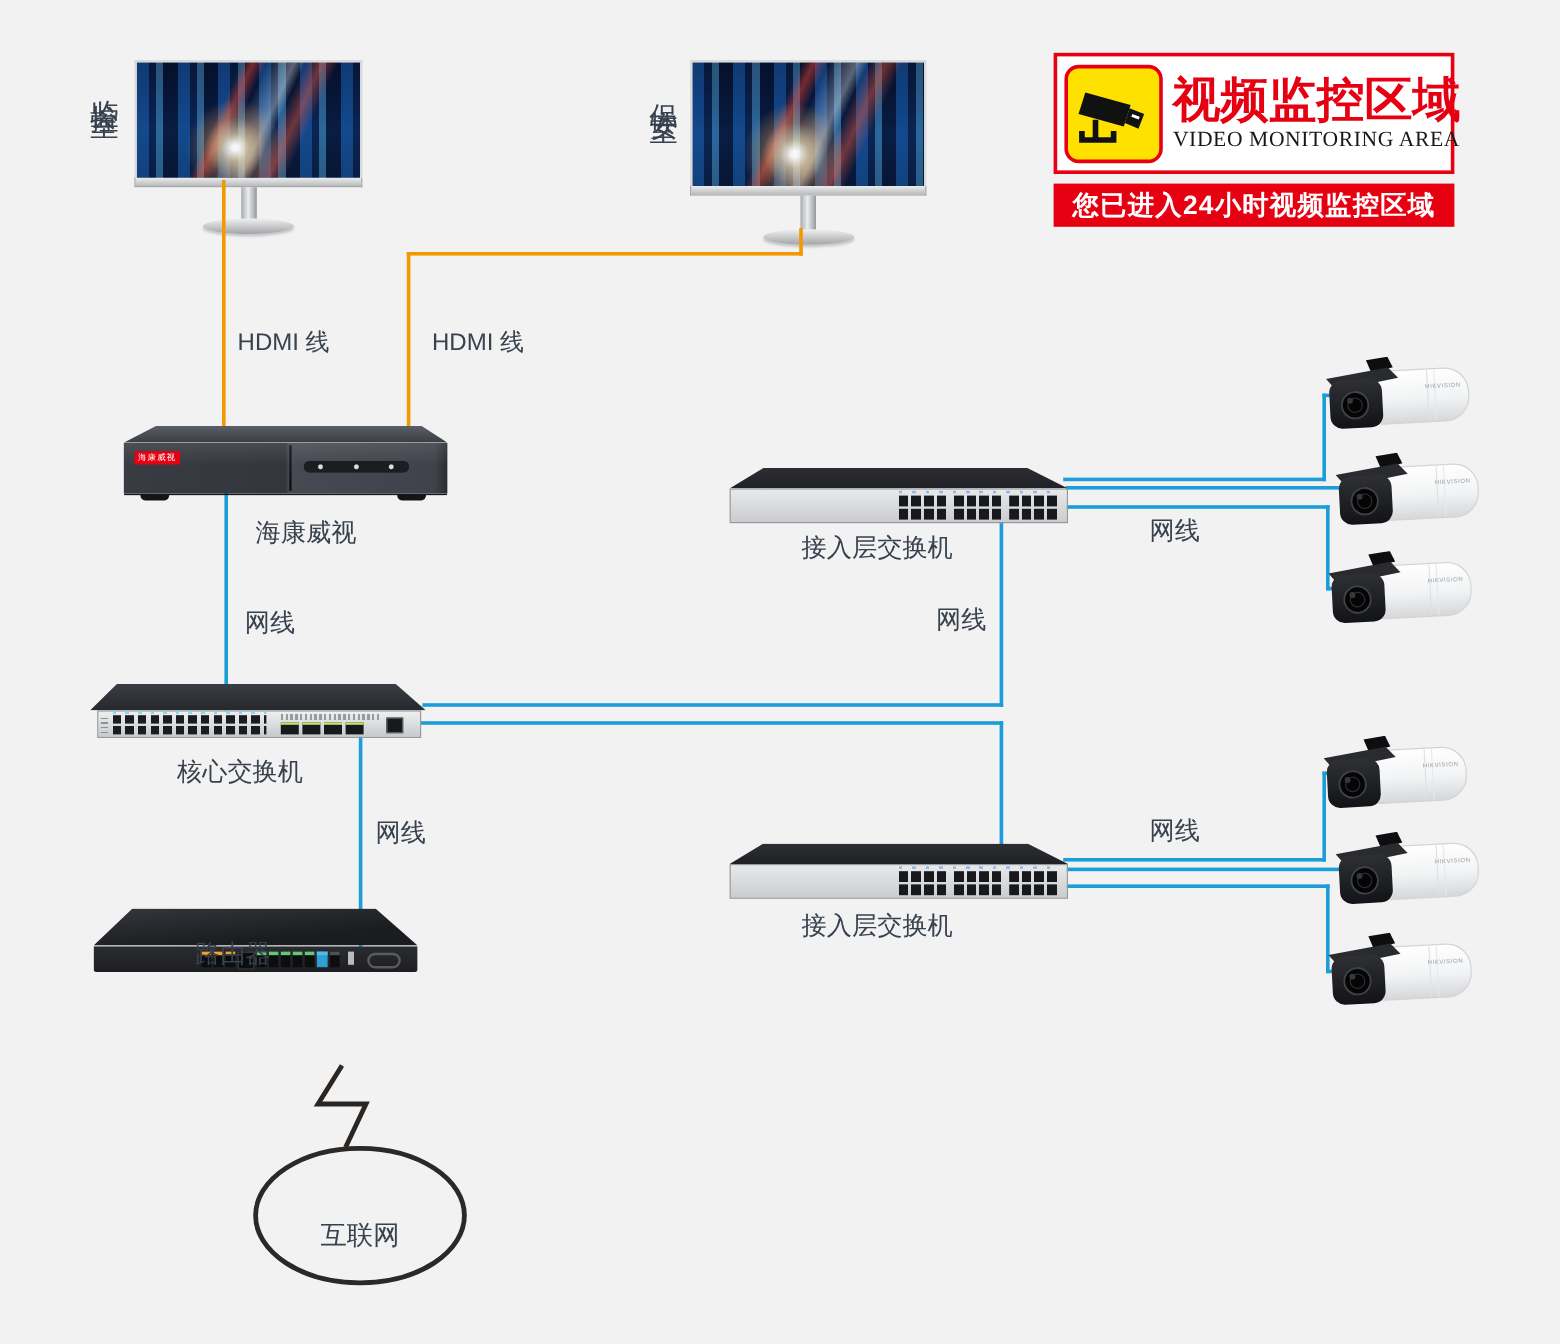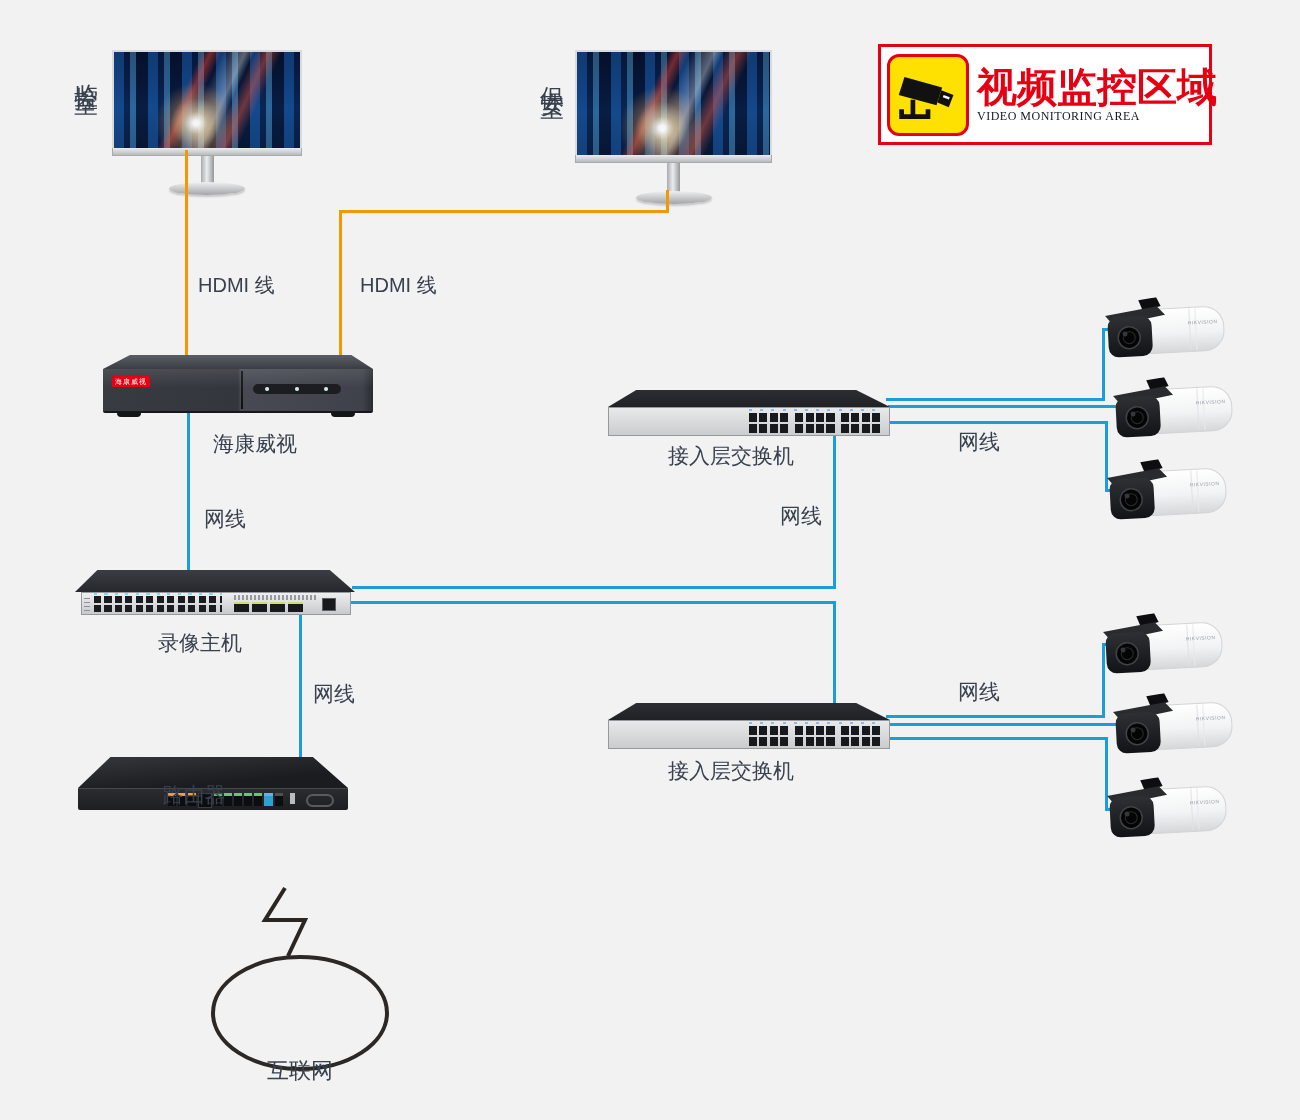--- a/index.html
+++ b/index.html
@@ -83,26 +83,26 @@
   .rt-oval{width:24px;height:9px;border:2px solid #595b5f;border-radius:7px;margin-left:9px;margin-top:1px;}
 
   
   .camera{position:absolute;width:124px;height:68px;transform:rotate(-3deg);transform-origin:left center;}
   .cam-brand{position:absolute;right:10px;top:24px;font-size:5px;color:#9aa0a8;letter-spacing:.5px;}
 
   
   .sign{position:absolute;left:878px;top:44px;width:334px;}
   .sign-main{box-sizing:border-box;height:101px;background:#fff;border:3px solid var(--sign-red);display:flex;align-items:center;padding:0 6px 0 6px;gap:8px;}
   .sign-icon{box-sizing:border-box;width:82px;height:82px;background:var(--sign-yellow);border:3px solid var(--sign-red);border-radius:12px;flex:0 0 auto;display:flex;align-items:center;justify-content:center;}
-  .sign-text{flex:1;text-align:left;}
+  .sign-text{flex:1;text-align:center;}
   .sign-cn{font-size:40px;font-weight:bold;color:var(--sign-red);line-height:1.1;white-space:nowrap;}
-  .sign-en{font-family:"Liberation Serif","DejaVu Serif",serif;font-size:12px;color:#15181c;letter-spacing:.5px;white-space:nowrap;}
+  .sign-en{font-family:"Liberation Serif","DejaVu Serif",serif;font-size:18px;color:#15181c;letter-spacing:.5px;white-space:nowrap;}
   .sign-banner{box-sizing:border-box;margin-top:8px;height:36px;line-height:36px;background:var(--sign-red);color:#fff;font-size:22px;font-weight:bold;text-align:center;letter-spacing:1px;white-space:nowrap;}
 
-  .internet-label{position:absolute;left:250px;top:1056px;width:100px;text-align:center;font-size:22px;color:var(--label-text);}
+  .internet-label{position:absolute;left:250px;top:1015px;width:100px;text-align:center;font-size:22px;color:var(--label-text);}
 </style>
 </head>
 <body>
 
 <div class="stage">
 
   <svg width="0" height="0" style="position:absolute">
     <defs>
       <linearGradient id="camBody" x1="0" y1="0" x2="0" y2="1">
         <stop offset="0" stop-color="#ffffff"></stop>
@@ -307,37 +307,38 @@
           <rect x="51" y="36" width="7" height="2.5" fill="#fff" transform="rotate(21 54 37)"></rect>
           <path d="M19,40 L19,57" stroke="#111" stroke-width="5" fill="none"></path>
           <path d="M7,50 L7,58 L35,58 L35,50" stroke="#111" stroke-width="5" fill="none"></path>
         </svg>
       </div>
       <div class="sign-text">
         <div class="sign-cn">视频监控区域</div>
         <div class="sign-en">VIDEO MONITORING AREA</div>
       </div>
     </div>
+    <div class="sign-banner">您已进入24小时视频监控区域</div>
   </div>
 
   <svg style="position:absolute;left:248px;top:880px;" width="72" height="82" viewBox="0 0 72 82">
     <polyline points="37,8 17,40 57,40 40,76" fill="none" stroke="#2b2621" stroke-width="4"></polyline>
   </svg>
   <svg style="position:absolute;left:205px;top:951px;" width="190" height="126" viewBox="0 0 190 126">
     <ellipse cx="95" cy="62" rx="87" ry="56" fill="none" stroke="#2b2825" stroke-width="4"></ellipse>
   </svg>
   <div class="internet-label">互联网</div>
 
   <div class="vlbl" style="left:70px;top:64px;">监控室</div>
   <div class="vlbl" style="left:536px;top:68px;">保安室</div>
   <div class="lbl" style="left:198px;top:272px;font-size:20px;">HDMI 线</div>
   <div class="lbl" style="left:360px;top:272px;font-size:20px;">HDMI 线</div>
   <div class="lbl center" style="left:200px;top:430px;width:110px;">海康威视</div>
   <div class="lbl" style="left:204px;top:505px;">网线</div>
-  <div class="lbl center" style="left:125px;top:629px;width:150px;">录像主机</div>
+  <div class="lbl center" style="left:125px;top:629px;width:150px;">核心交换机</div>
   <div class="lbl" style="left:780px;top:502px;">网线</div>
   <div class="lbl center" style="left:650px;top:442px;width:162px;">接入层交换机</div>
   <div class="lbl" style="left:958px;top:428px;">网线</div>
   <div class="lbl" style="left:313px;top:680px;">网线</div>
   <div class="lbl center" style="left:650px;top:757px;width:162px;">接入层交换机</div>
   <div class="lbl" style="left:958px;top:678px;">网线</div>
   <div class="lbl center" style="left:142px;top:781px;width:104px;">路由器</div>
 
 </div>
 

